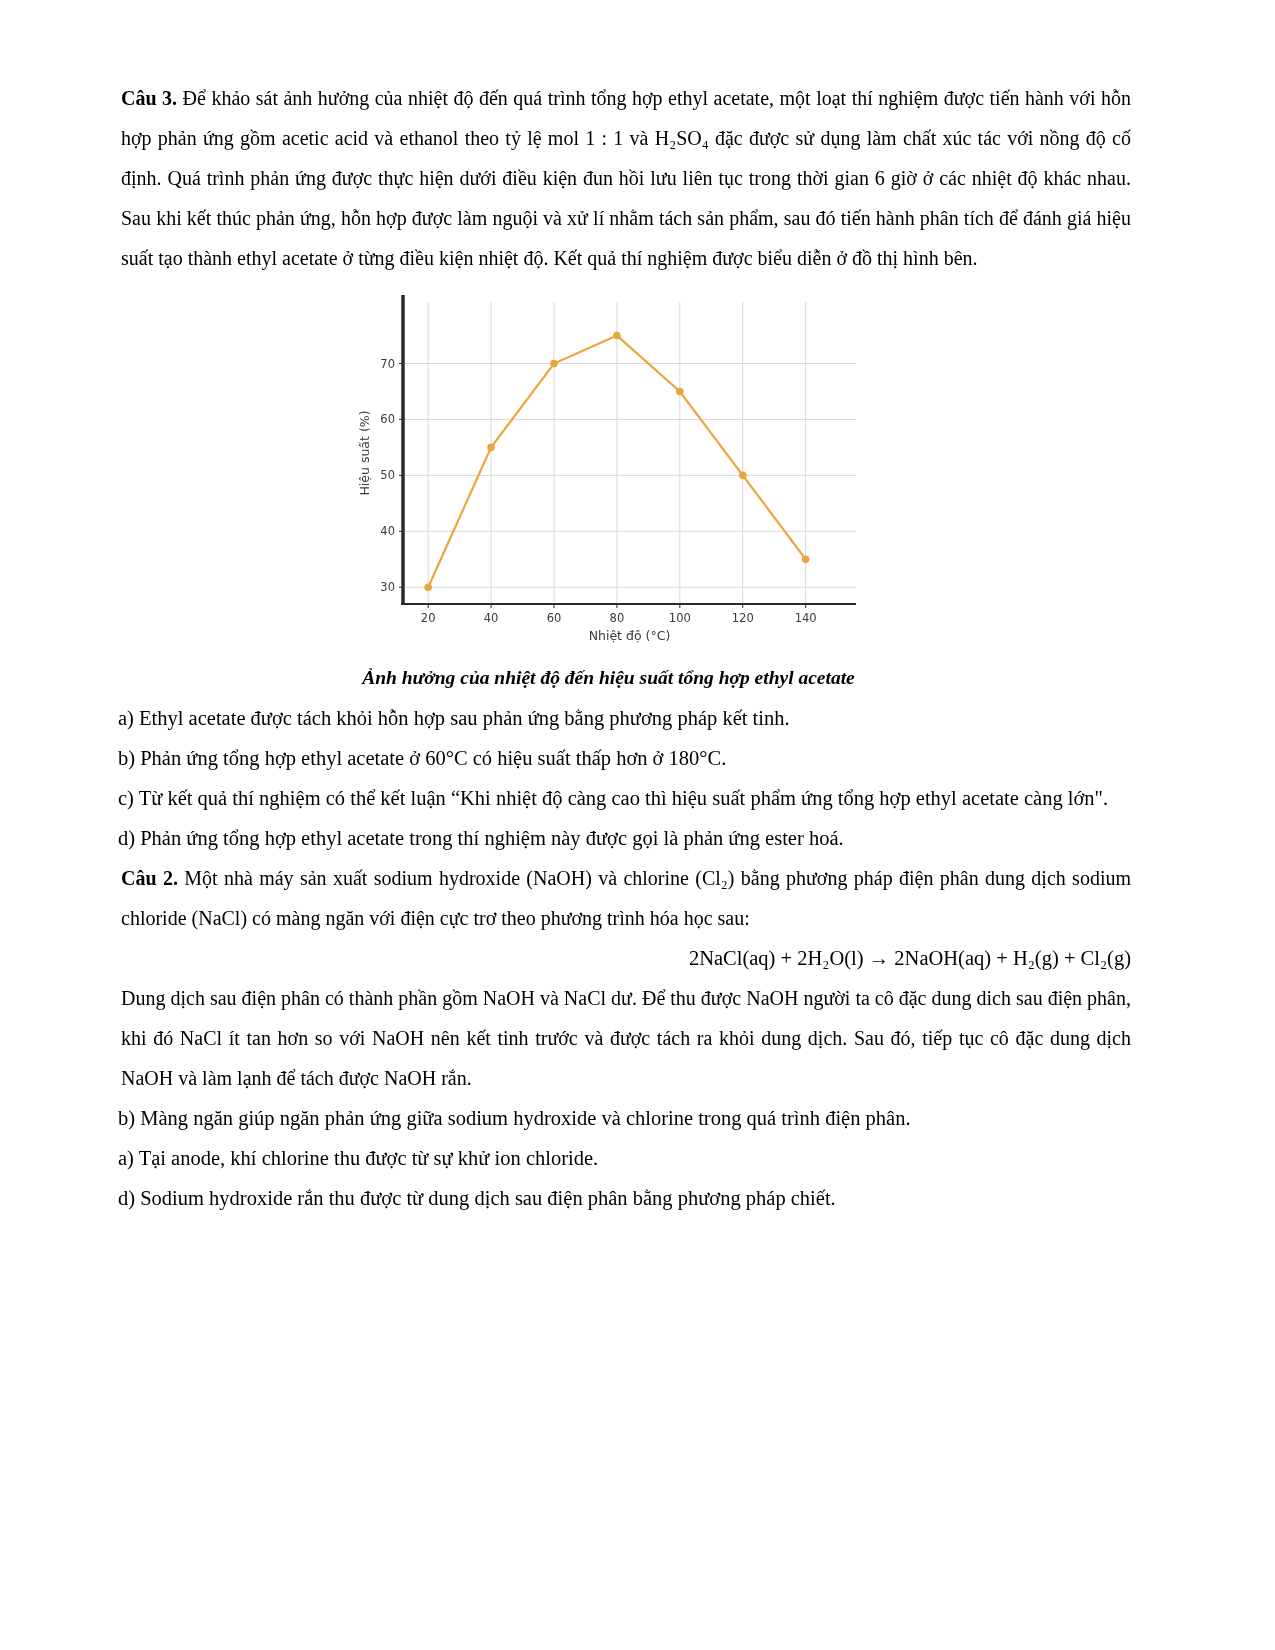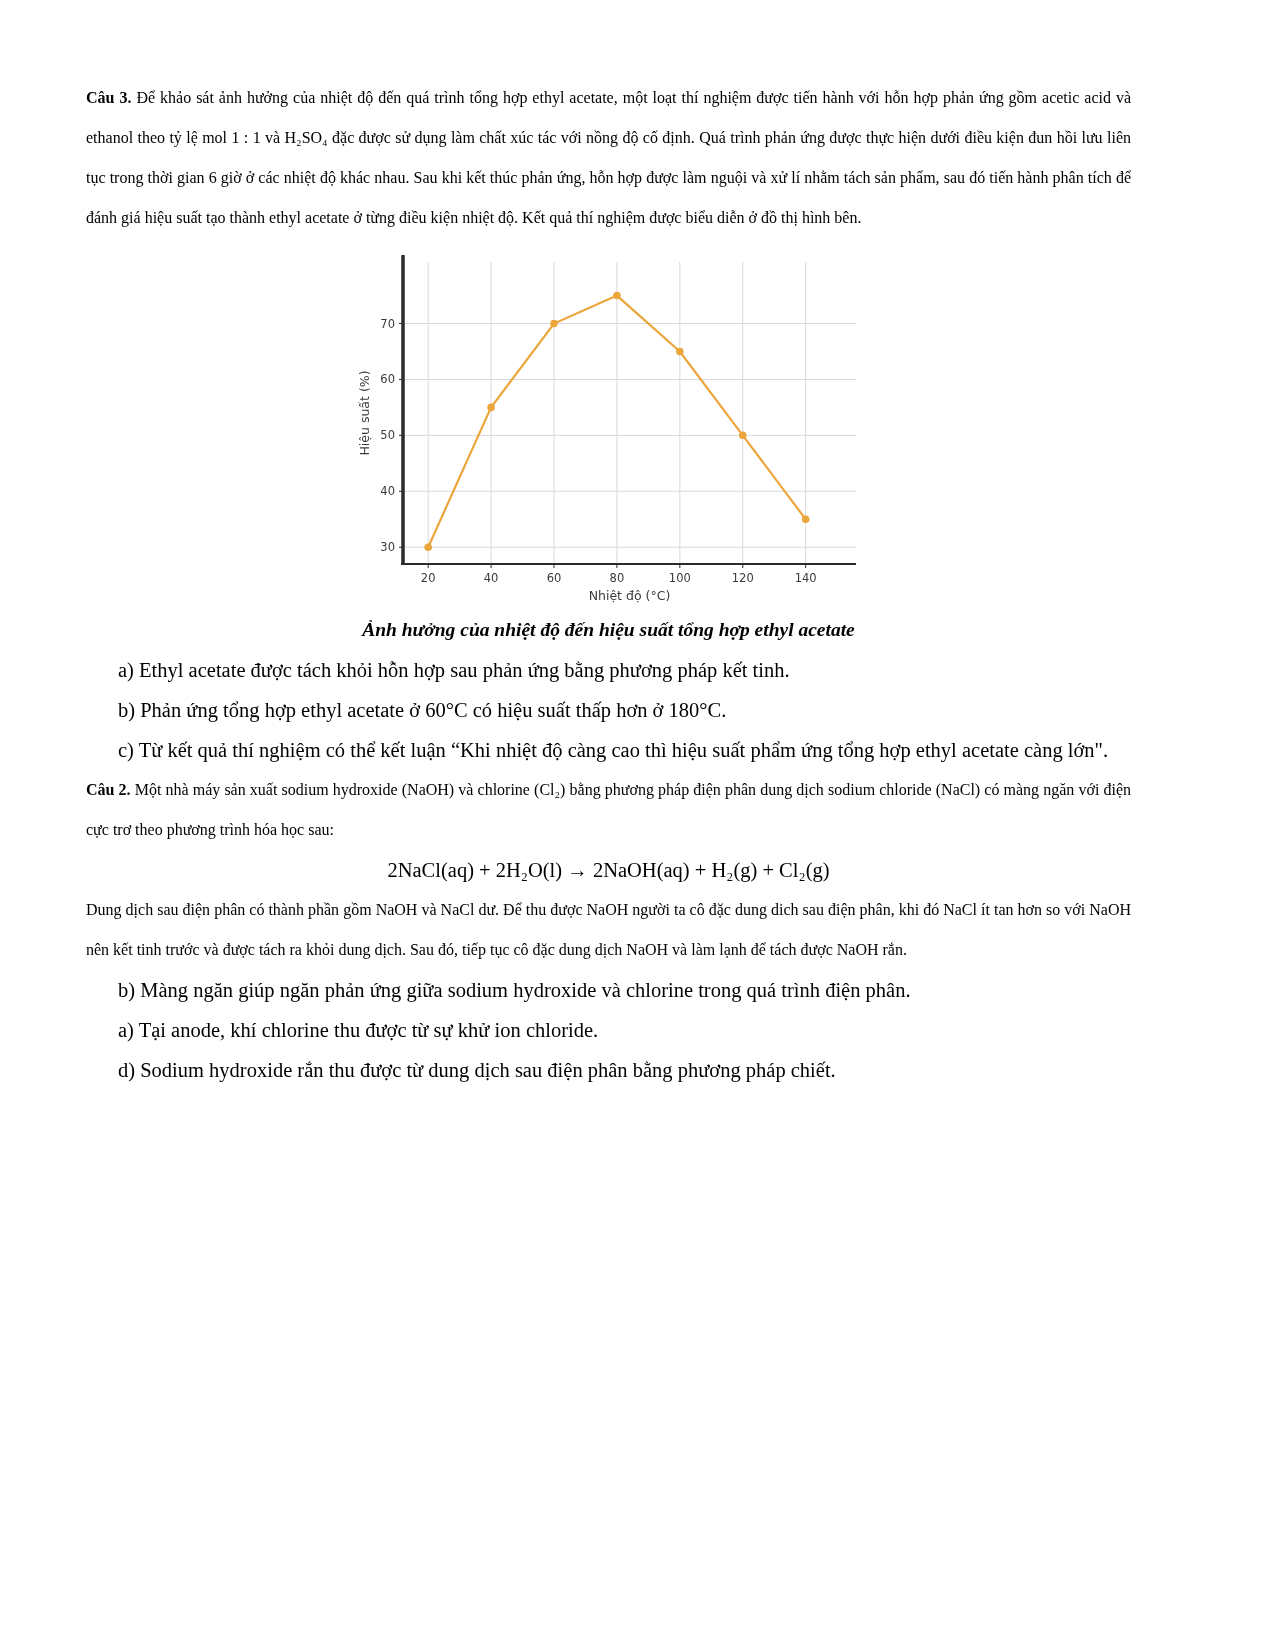--- a/index.html
+++ b/index.html
@@ -4,38 +4,38 @@
 <style>
   * { margin:0; padding:0; box-sizing:border-box; }
   html, body { background:#ffffff; }
   body {
     width:1275px; min-height:1650px;
     font-family:"Liberation Serif", serif;
     color:#000;
   }
   .page { padding:78px 144px 60px 86px; }
   p.para {
-    font-size:16px; line-height:40px; text-align:justify;
+    font-size:20px; line-height:40px; text-align:justify;margin-left:35px;
   }
   p.para b { font-weight:bold; }
   p.option {
     font-size:20.5px; line-height:40px; text-align:justify;
     text-indent:32px;
   }
   .figure {
     width:100%; display:flex; flex-direction:column; align-items:center;
     margin:12px 0 6px 0;
   }
   .chart-wrap { line-height:0; }
   .caption {
     font-size:19.5px; font-weight:bold; font-style:italic;
-    margin-top:6px; line-height:28px; text-align:right;
+    margin-top:14px; line-height:28px; text-align:right;
   }
   .equation {
-    font-size:20.5px; line-height:40px; text-align:center;
+    font-size:20.5px; line-height:40px; text-align:right;
   }
   .tick { font-family:"DejaVu Sans", sans-serif; font-size:11.5px; fill:#3a3a3a; }
   .axis-label { font-family:"DejaVu Sans", sans-serif; font-size:12.5px; fill:#3a3a3a; }
 </style>
 </head>
 <body>
 
 <div class="page">
 
   <p class="para"><b>Câu 3.</b> <span>Để khảo sát ảnh hưởng của nhiệt độ đến quá trình tổng hợp ethyl acetate, một loạt thí nghiệm được tiến hành với hỗn hợp phản ứng gồm acetic acid và ethanol theo tỷ lệ mol 1 : 1 và H₂SO₄ đặc được sử dụng làm chất xúc tác với nồng độ cố định. Quá trình phản ứng được thực hiện dưới điều kiện đun hồi lưu liên tục trong thời gian 6 giờ ở các nhiệt độ khác nhau. Sau khi kết thúc phản ứng, hỗn hợp được làm nguội và xử lí nhằm tách sản phẩm, sau đó tiến hành phân tích để đánh giá hiệu suất tạo thành ethyl acetate ở từng điều kiện nhiệt độ. Kết quả thí nghiệm được biểu diễn ở đồ thị hình bên.</span></p>
@@ -92,20 +92,21 @@
           <text class="axis-label" x="278.5" y="350" text-anchor="middle">Nhiệt độ (°C)</text>
           <text class="axis-label" transform="translate(18 163) rotate(-90)" text-anchor="middle">Hiệu suất (%)</text>
         </svg>
     </div>
     <div class="caption">Ảnh hưởng của nhiệt độ đến hiệu suất tổng hợp ethyl acetate</div>
   </div>
 
   <p class="option">a) Ethyl acetate được tách khỏi hỗn hợp sau phản ứng bằng phương pháp kết tinh.</p>
   <p class="option">b) Phản ứng tổng hợp ethyl acetate ở 60°C có hiệu suất thấp hơn ở 180°C.</p>
   <p class="option">c) Từ kết quả thí nghiệm có thể kết luận “Khi nhiệt độ càng cao thì hiệu suất phẩm ứng tổng hợp ethyl acetate càng lớn".</p>
+  <p class="option">d) Phản ứng tổng hợp ethyl acetate trong thí nghiệm này được gọi là phản ứng ester hoá.</p>
 
   <p class="para"><b>Câu 2.</b> <span>Một nhà máy sản xuất sodium hydroxide (NaOH) và chlorine (Cl₂) bằng phương pháp điện phân dung dịch sodium chloride (NaCl) có màng ngăn với điện cực trơ theo phương trình hóa học sau:</span></p>
 
   <p class="equation">2NaCl(aq) + 2H₂O(l) → 2NaOH(aq) + H₂(g) + Cl₂(g)</p>
 
   <p class="para">Dung dịch sau điện phân có thành phần gồm NaOH và NaCl dư. Để thu được NaOH người ta cô đặc dung dich sau điện phân, khi đó NaCl ít tan hơn so với NaOH nên kết tinh trước và được tách ra khỏi dung dịch. Sau đó, tiếp tục cô đặc dung dịch NaOH và làm lạnh để tách được NaOH rắn.</p>
 
   <p class="option">b) Màng ngăn giúp ngăn phản ứng giữa sodium hydroxide và chlorine trong quá trình điện phân.</p>
   <p class="option">a) Tại anode, khí chlorine thu được từ sự khử ion chloride.</p>
   <p class="option">d) Sodium hydroxide rắn thu được từ dung dịch sau điện phân bằng phương pháp chiết.</p>

